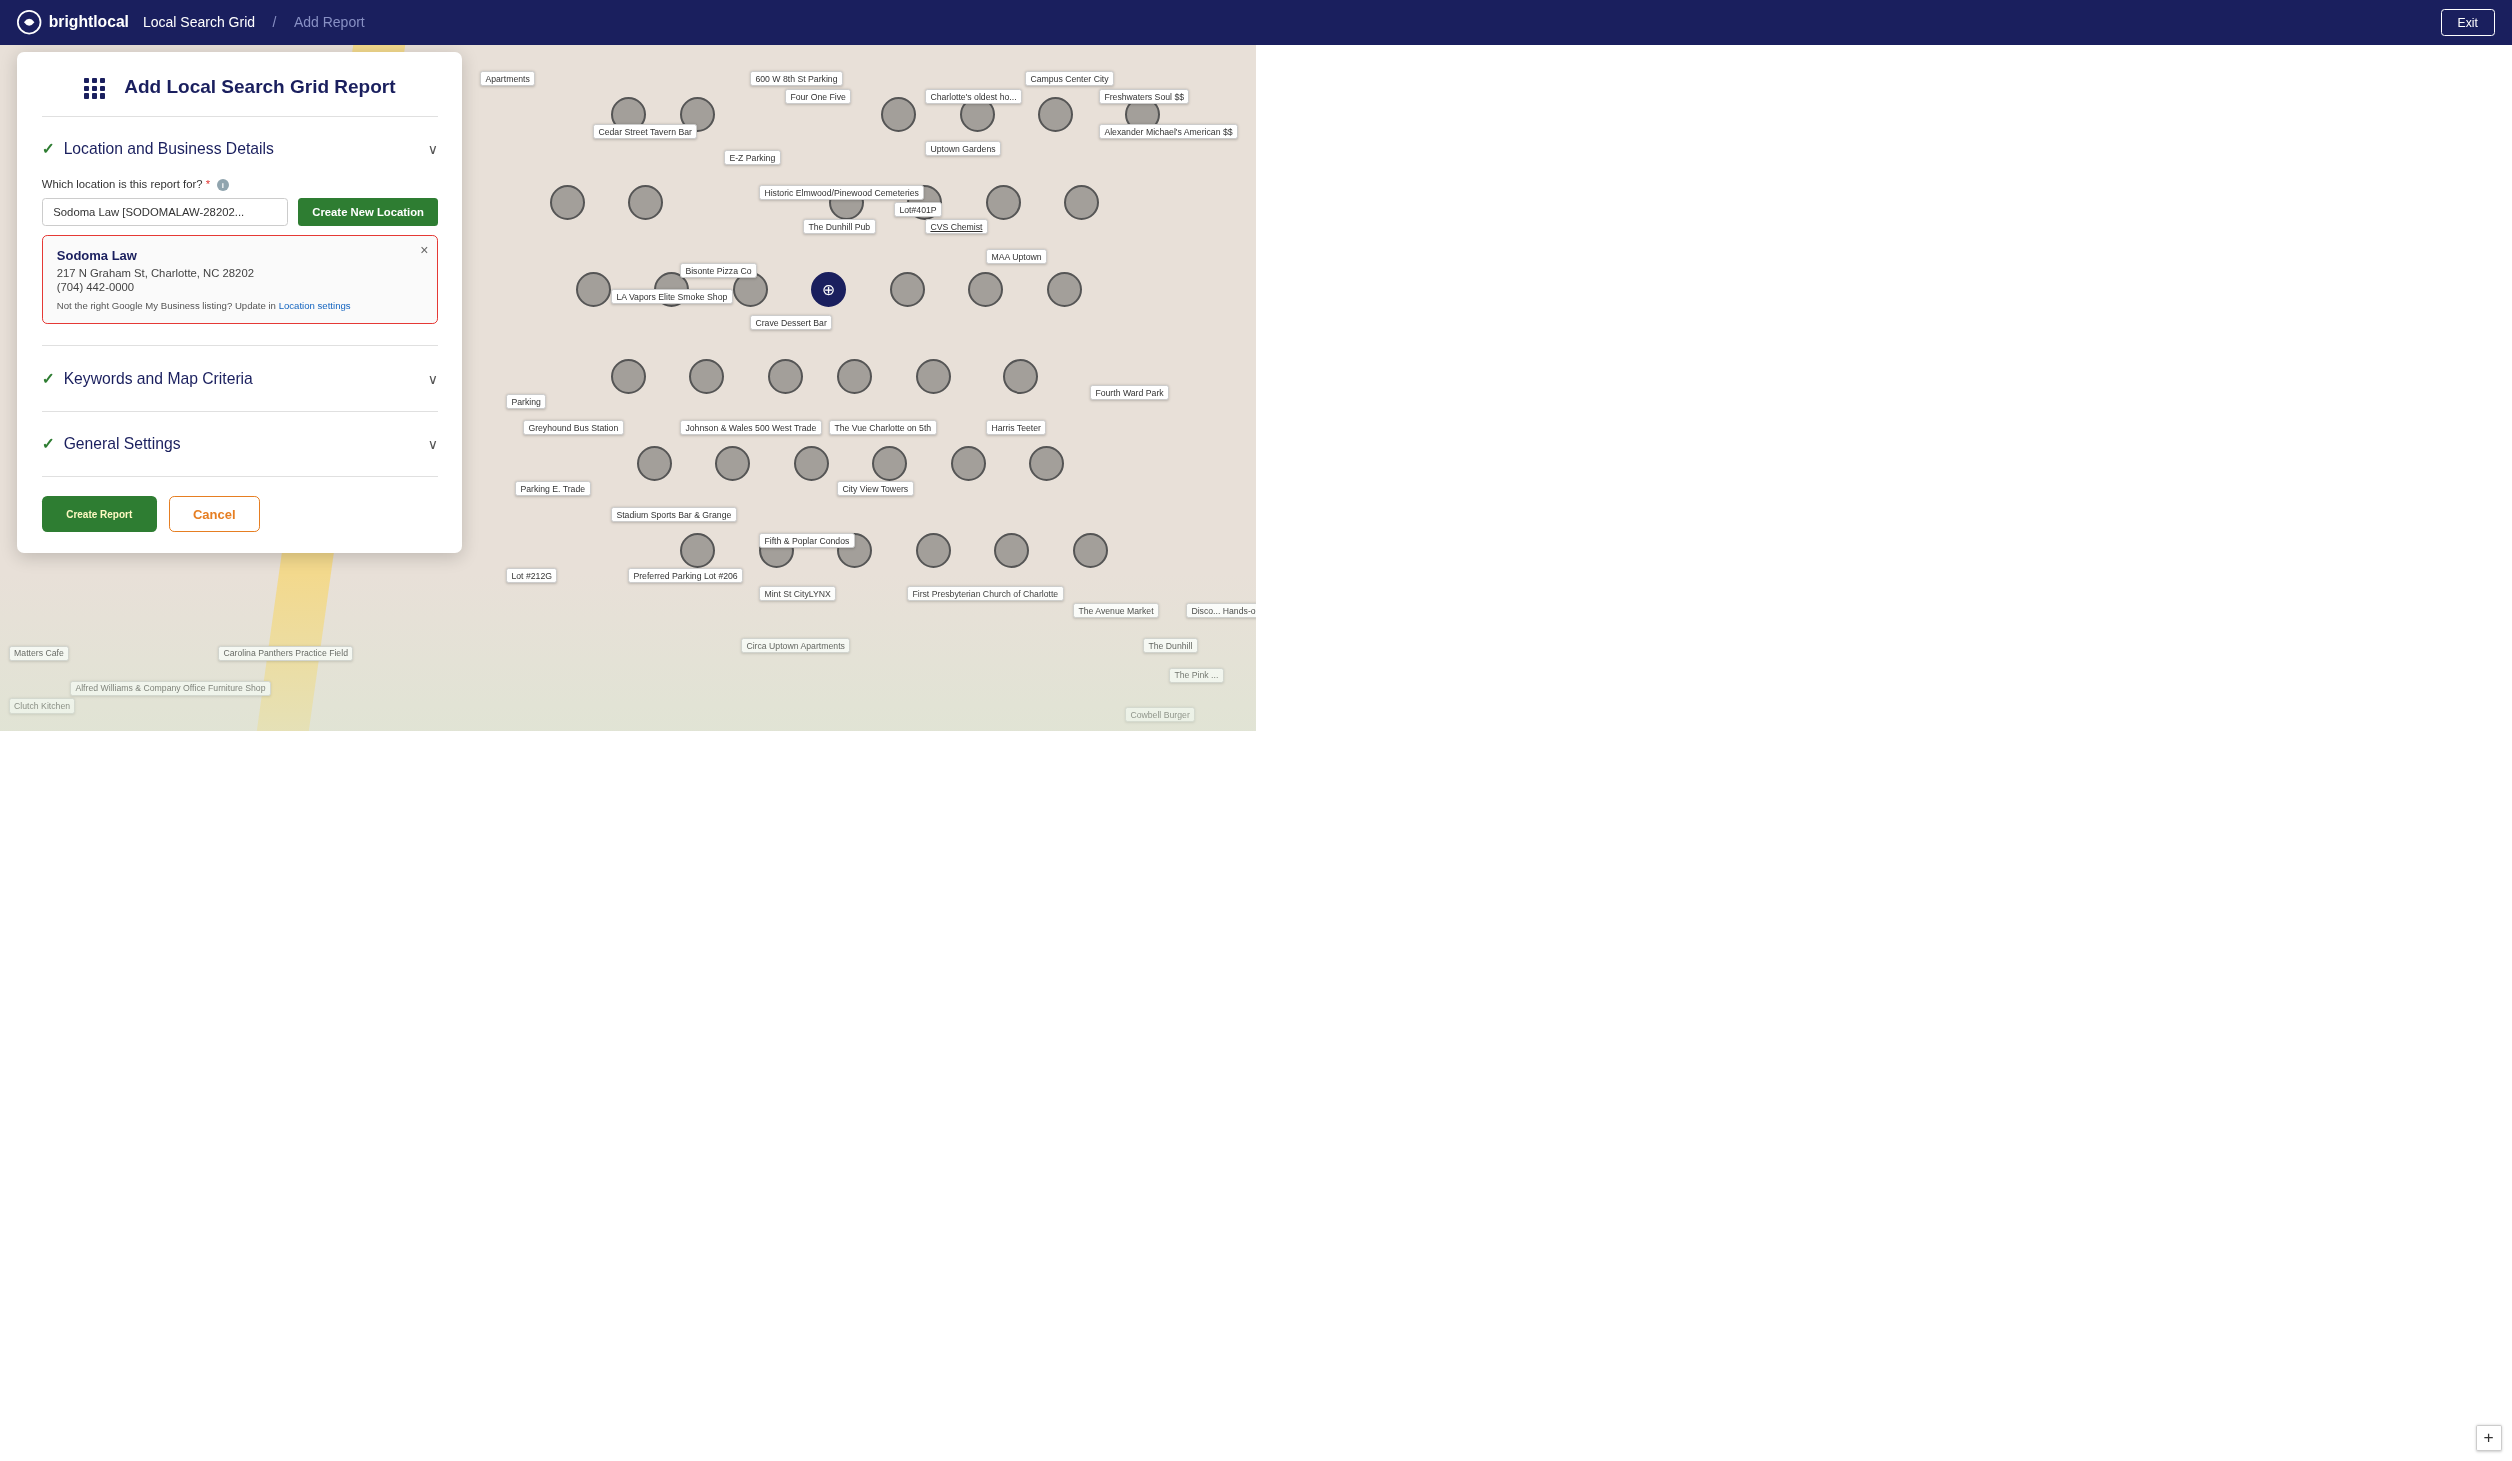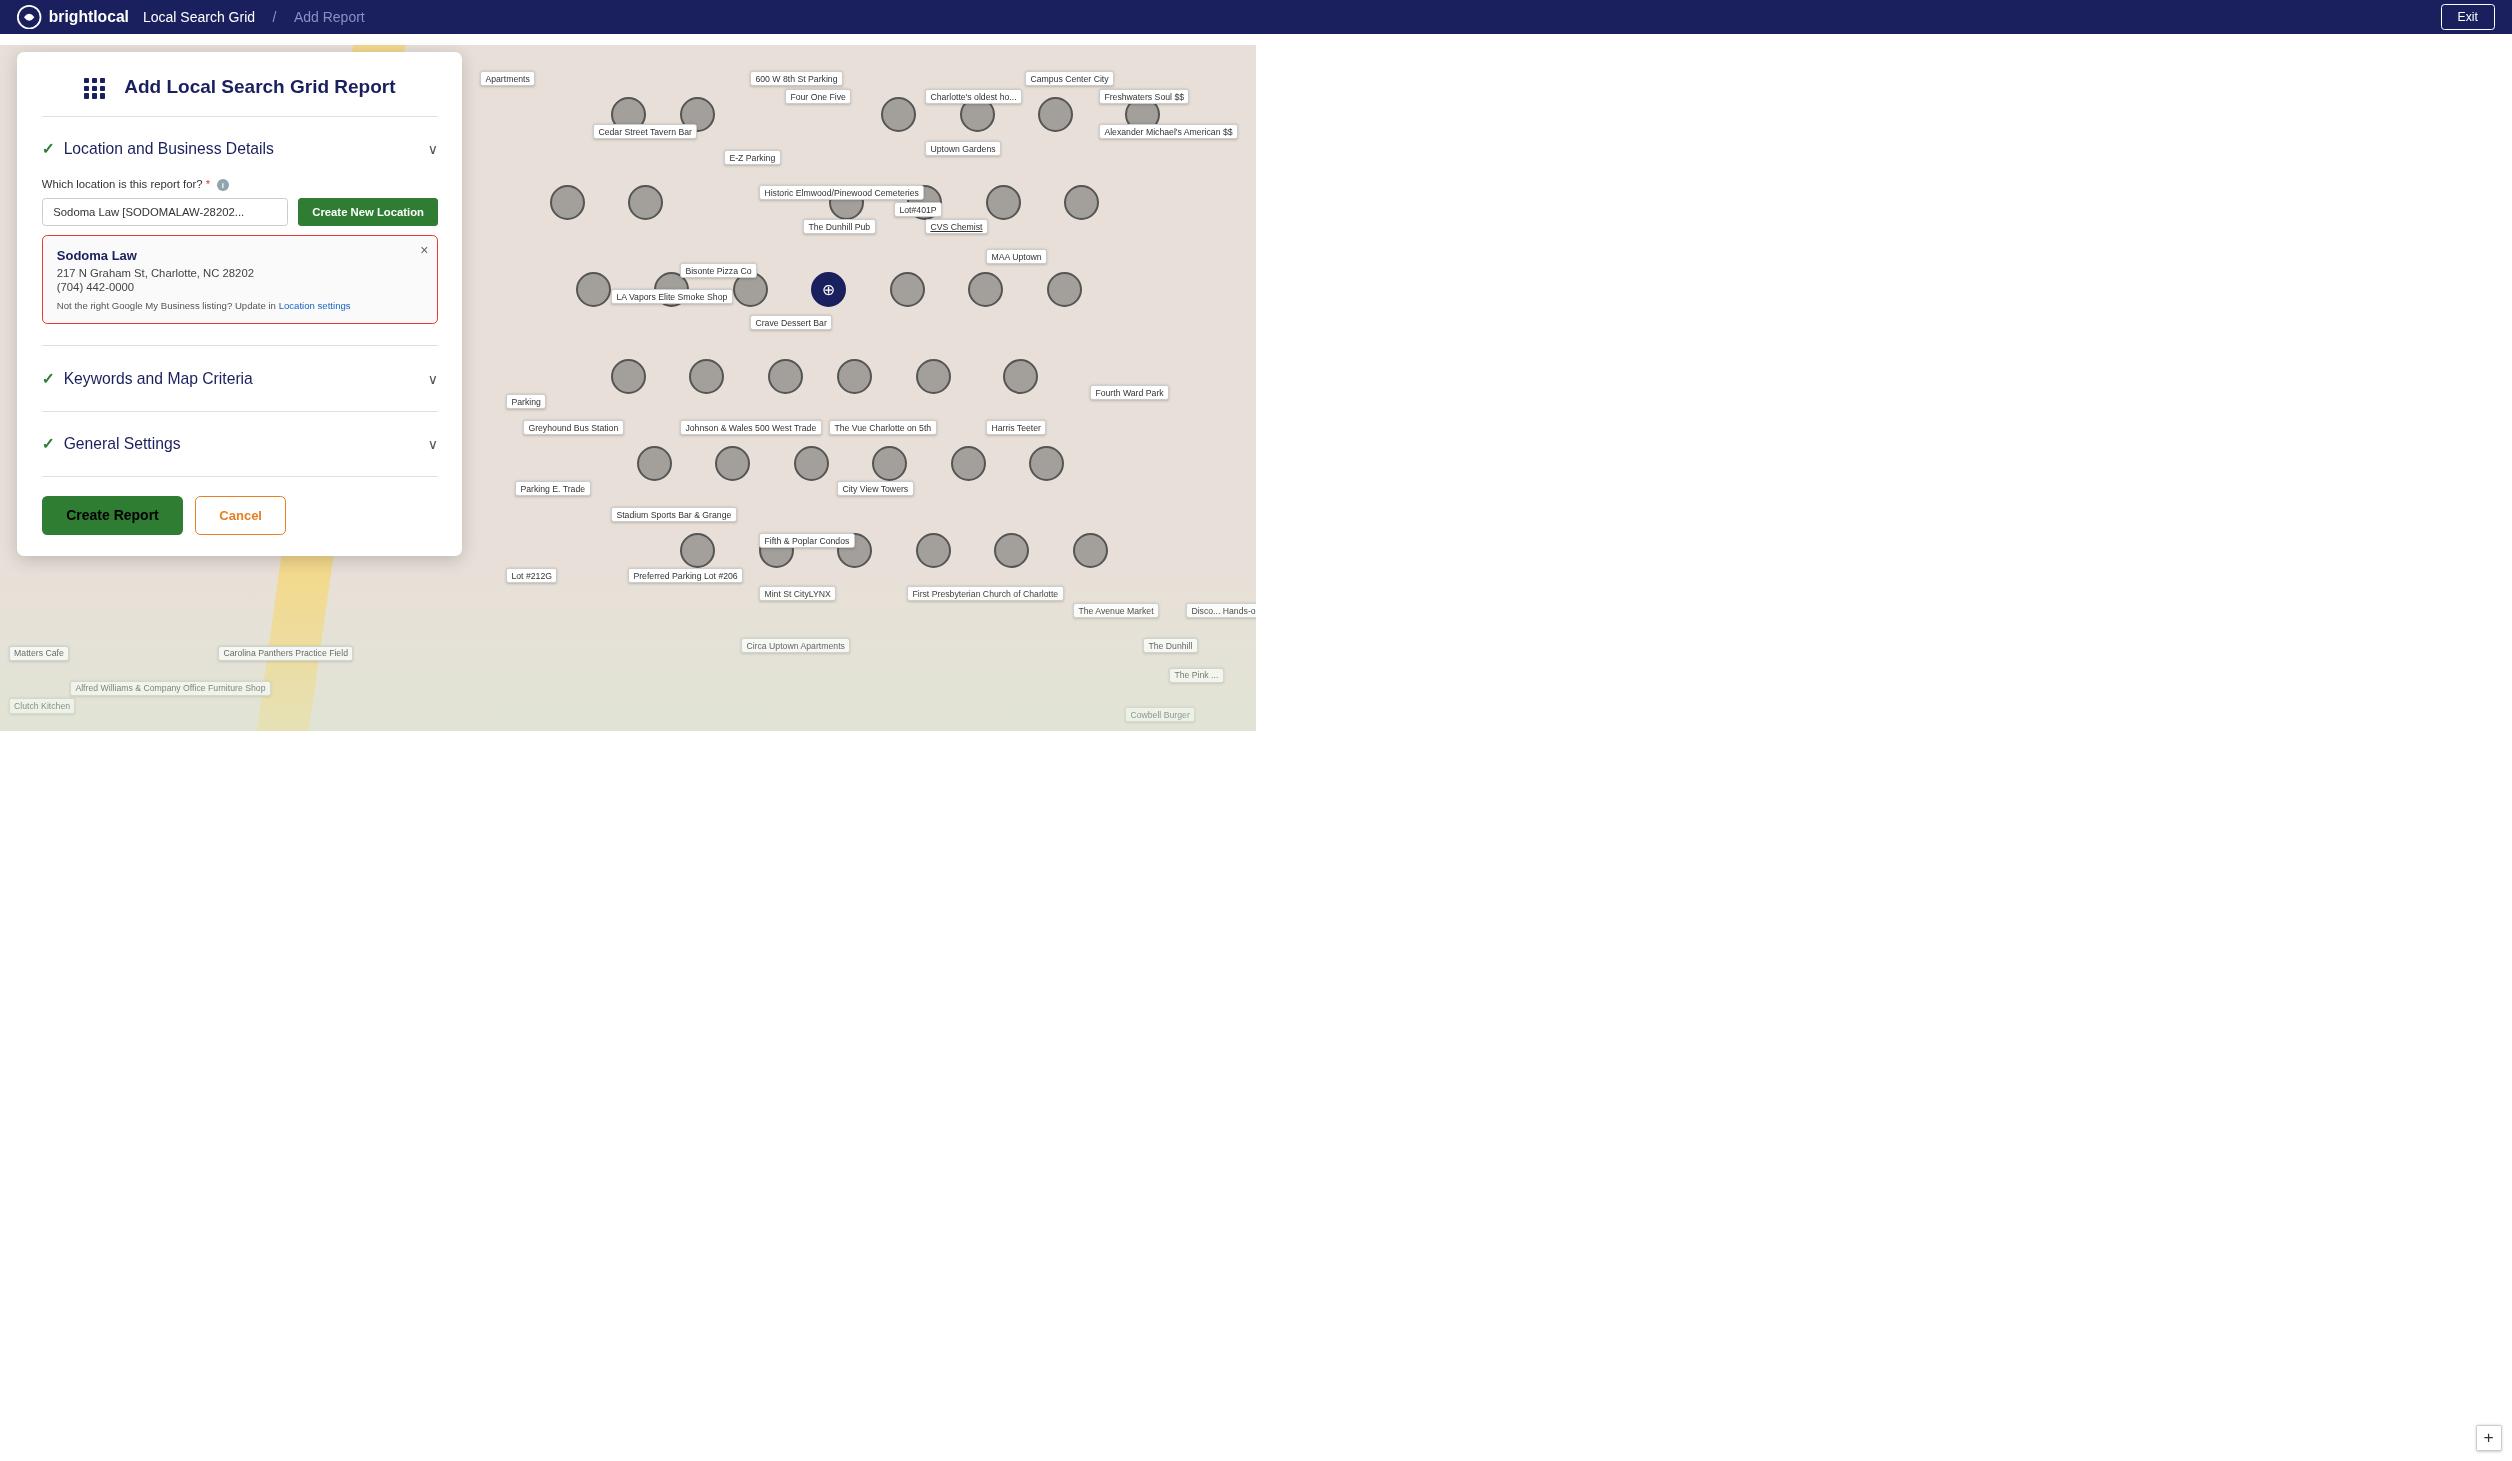--- a/index.html
+++ b/index.html
@@ -1,20 +1,20 @@
 <!DOCTYPE html>
 <html style="font-size:14px"><head>
   <meta charset="utf-8">
   <style>
     * { box-sizing: border-box; margin: 0; padding: 0; }
     body { font-family: -apple-system, BlinkMacSystemFont, 'Segoe UI', sans-serif; overflow: hidden; width: 1256px; height: 731px; position: relative; }
 
     
     .header {
-      position: fixed; top: 0; left: 0; right: 0; height: 34px;
+      position: fixed; top: 0; left: 0; right: 0; height: 45px;
       background: #1a1f5e; display: flex; align-items: center; justify-content: space-between;
       padding: 0 17.4px; z-index: 1000;
     }
     .header-left { display: flex; align-items: center; gap: 14px; }
     .logo { display: flex; align-items: center; gap: 7px; }
     .logo-icon { width: 24.4px; height: 24.4px; }
     .logo-text { color: white; font-size: 15.7px; font-weight: 600; }
     .nav-sep { color: #8890c4; font-size: 14px; margin: 0 3.5px; }
     .nav-link { color: #8890c4; font-size: 14px; }
     .nav-current { color: white; font-size: 14px; font-weight: 500; }
@@ -103,22 +103,22 @@
     }
     .biz-name { font-size: 13px; font-weight: 700; color: #1a1f5e; margin-bottom: 3.5px; }
     .biz-address { font-size: 11.3px; color: #444; margin-bottom: 2.6px; }
     .biz-phone { font-size: 11.3px; color: #444; margin-bottom: 7px; }
     .biz-note { font-size: 9.6px; color: #555; }
     .biz-note a { color: #1565c0; text-decoration: none; }
 
     
     .action-row { display: flex; gap: 12.2px; margin-top: 19px; }
     .btn-create {
-      background: #2e7d32; color: #000000; border: none; padding: 11.3px 24.4px;
-      border-radius: 5.2px; font-size: 14px; font-weight: 600; cursor: pointer;
+      background: #2e7d32; color: #fef9c3; border: none; padding: 11.3px 24.4px;
+      border-radius: 5.2px; font-size: 10px; font-weight: 600; cursor: pointer;
     }
     .btn-cancel {
       background: white; color: #e67e22; border: 1.7px solid #e67e22; padding: 9.6px 23px;
       border-radius: 5.2px; font-size: 13px; font-weight: 600; cursor: pointer;
     }
 
     
     .map-label {
       position: absolute; background: white; border: 0.9px solid #ccc;
       border-radius: 2.6px; padding: 1.7px 4.4px; font-size: 8.7px; color: #333;

